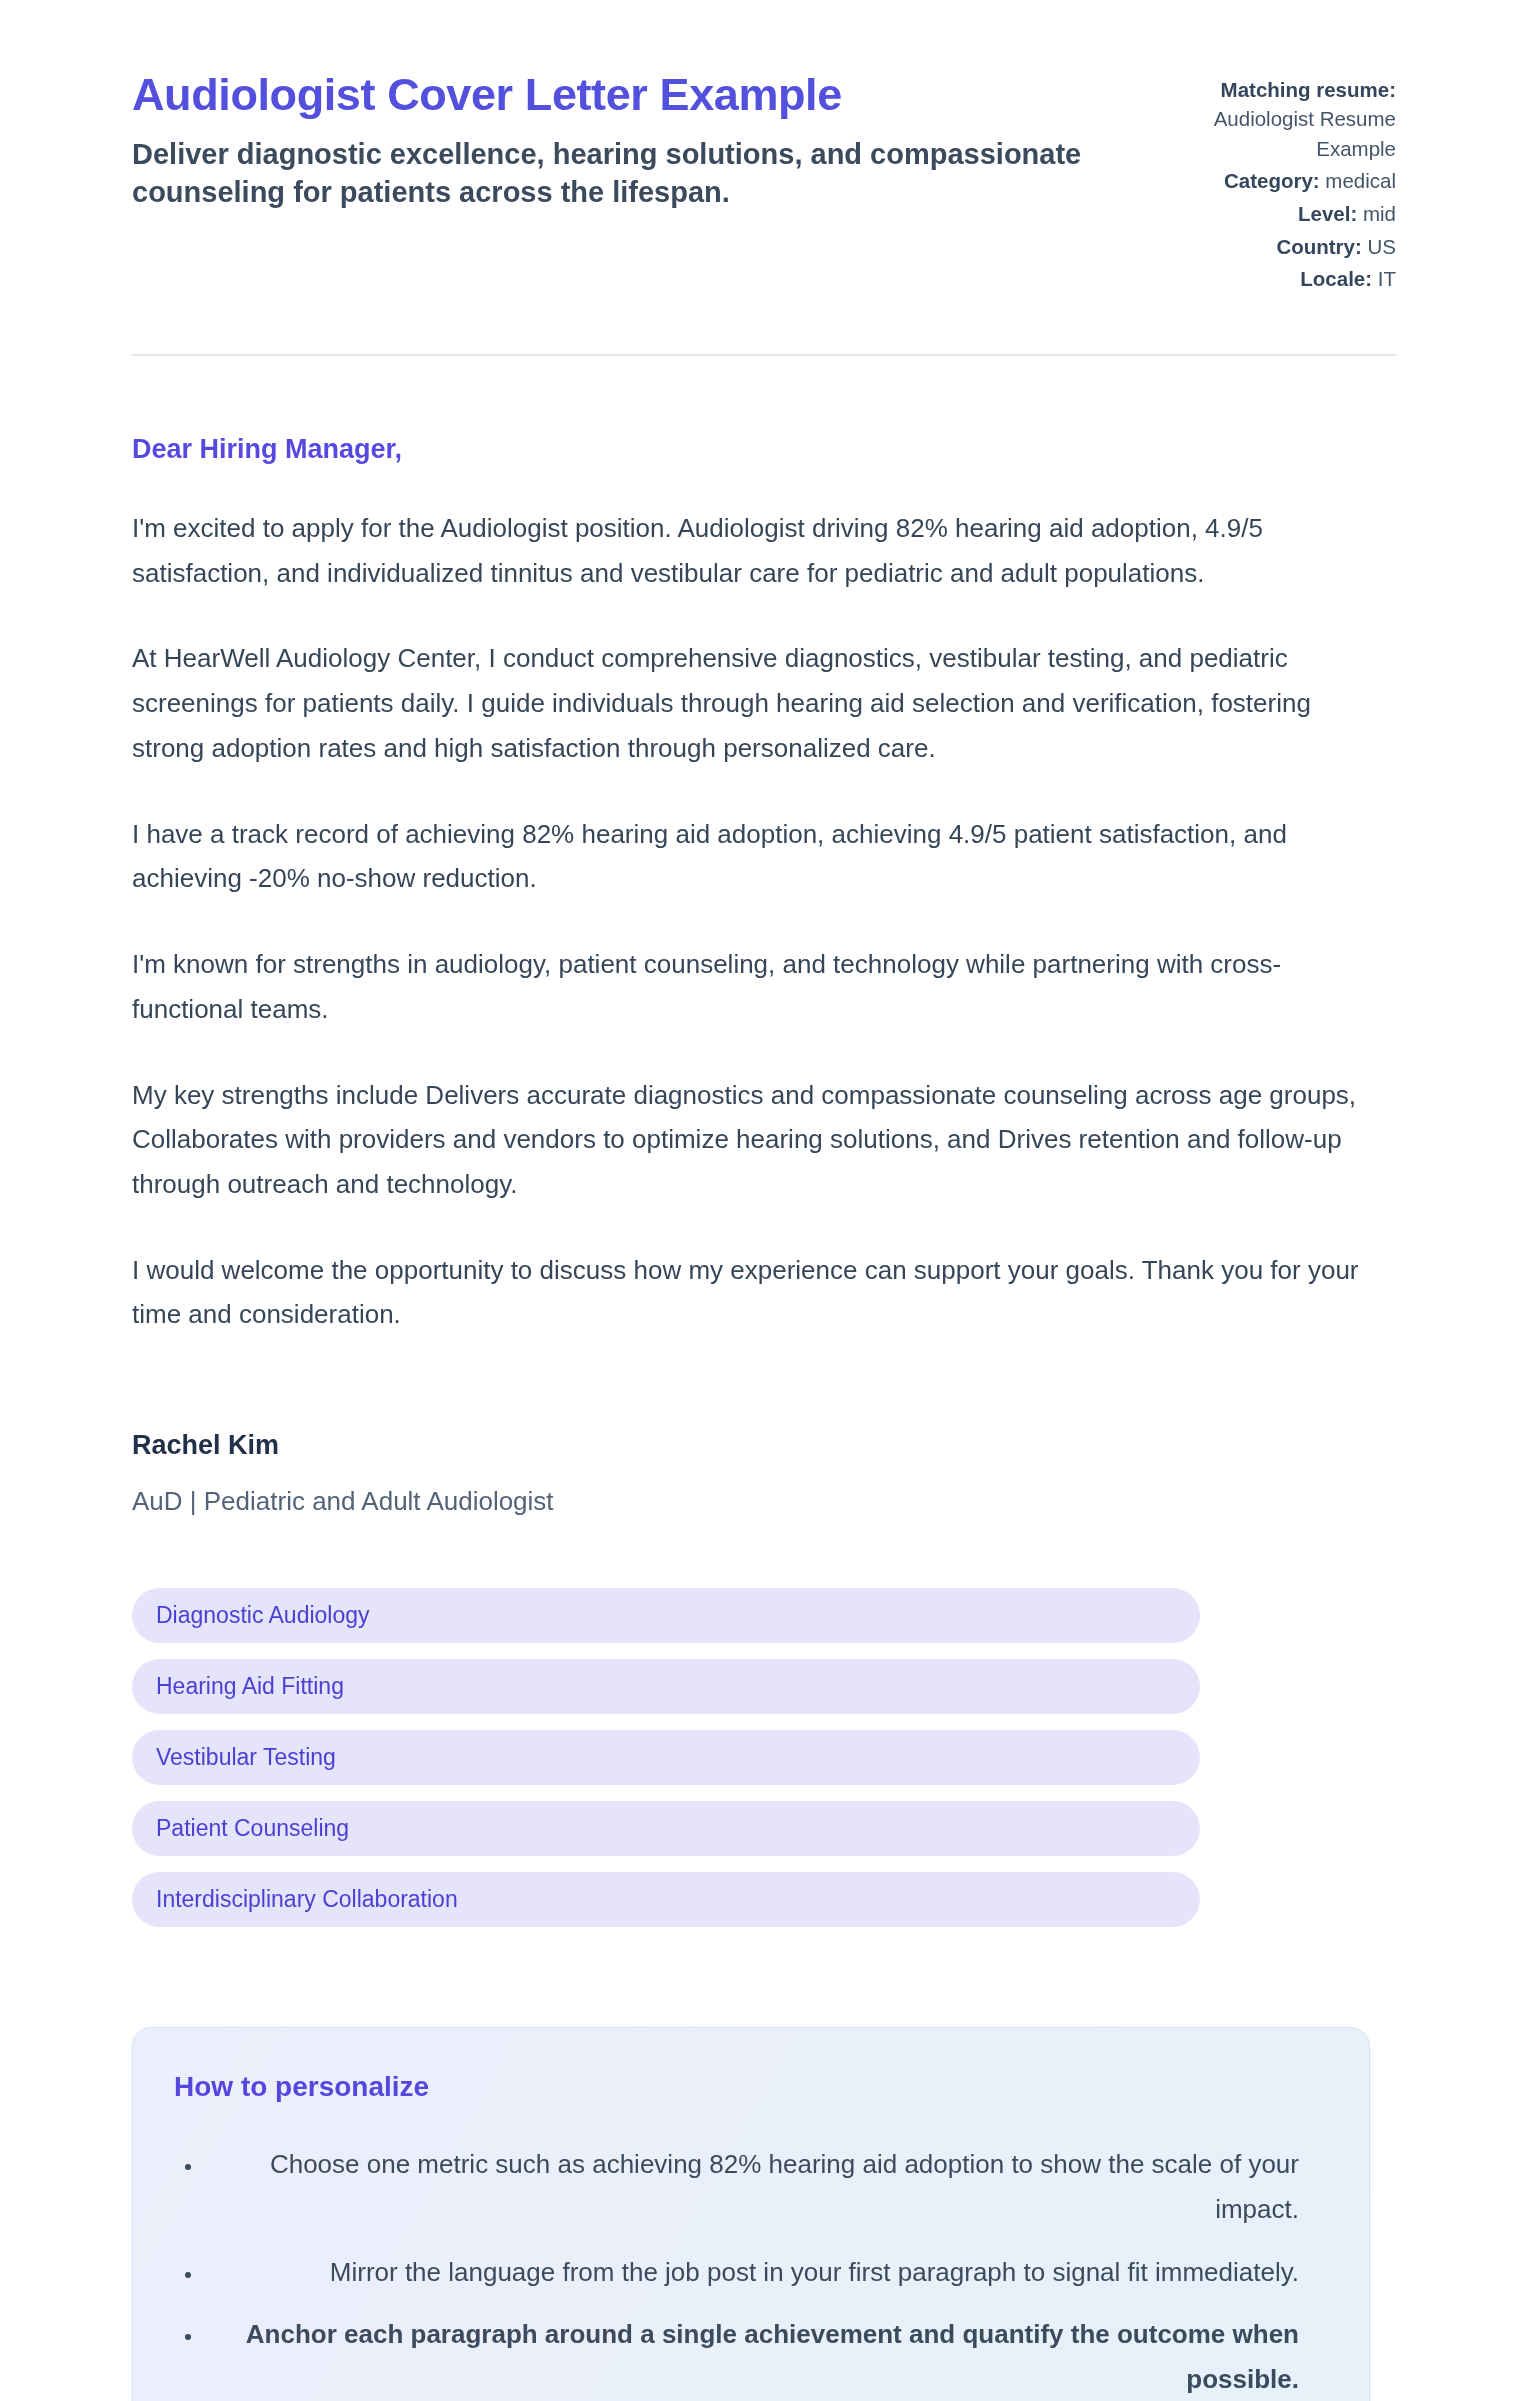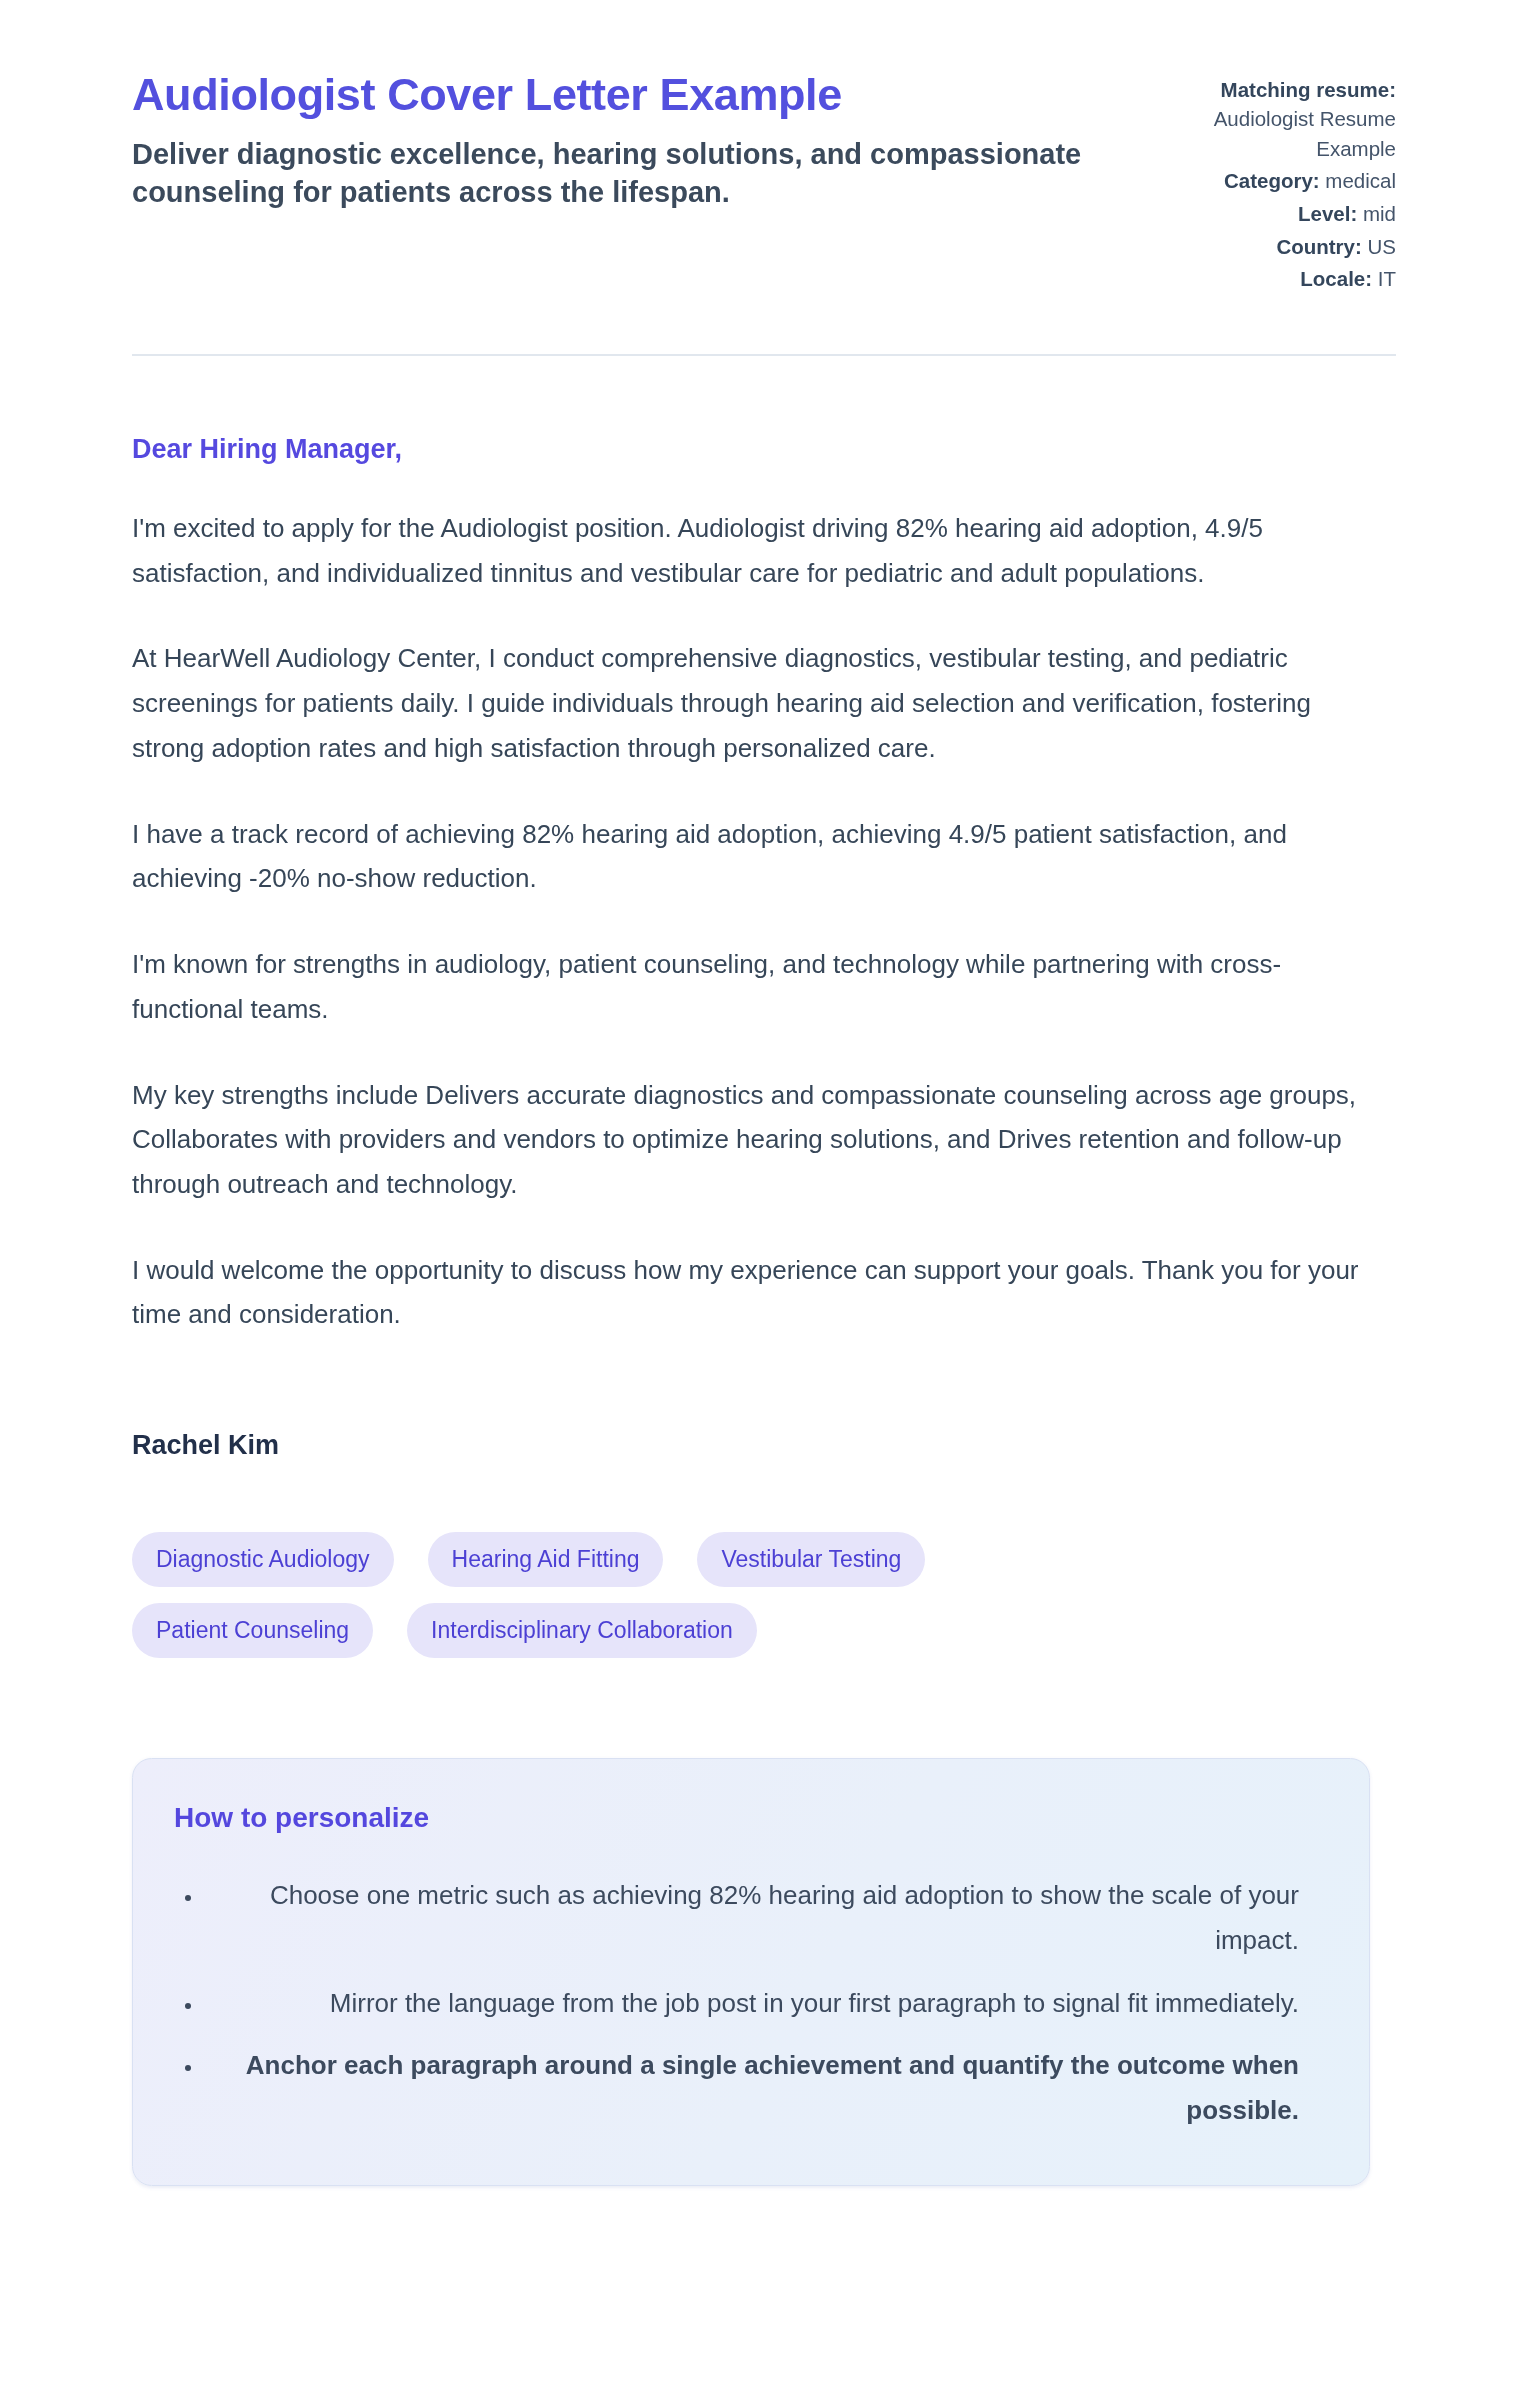--- a/index.html
+++ b/index.html
@@ -82,22 +82,23 @@
     margin-top: 25px;
     font-size: 26px;
     color: #546378;
   }
 
   
   .tags {
     margin-top: 71px;
     display: flex;
     flex-wrap: wrap;
-    gap: 16px 34px;
+    gap: 16px 4px;
     max-width: 1068px;
+    flex-direction: column;
   }
   .tag {
     background: #e6e4fa;
     color: #4c40d4;
     font-size: 23px;
     line-height: 1;
     padding: 16px 24px;
     border-radius: 889px;
     white-space: nowrap;
   }
@@ -174,20 +175,21 @@
     <div class="greeting">Dear Hiring Manager,</div>
     <p class="para">I'm excited to apply for the Audiologist position. Audiologist driving 82% hearing aid adoption, 4.9/5 satisfaction, and individualized tinnitus and vestibular care for pediatric and adult populations.</p>
     <p class="para">At HearWell Audiology Center, I conduct comprehensive diagnostics, vestibular testing, and pediatric screenings for patients daily. I guide individuals through hearing aid selection and verification, fostering strong adoption rates and high satisfaction through personalized care.</p>
     <p class="para">I have a track record of achieving 82% hearing aid adoption, achieving 4.9/5 patient satisfaction, and achieving -20% no-show reduction.</p>
     <p class="para">I'm known for strengths in audiology, patient counseling, and technology while partnering with cross-functional teams.</p>
     <p class="para">My key strengths include Delivers accurate diagnostics and compassionate counseling across age groups, Collaborates with providers and vendors to optimize hearing solutions, and Drives retention and follow-up through outreach and technology.</p>
     <p class="para">I would welcome the opportunity to discuss how my experience can support your goals. Thank you for your time and consideration.</p>
 
     <div class="signature">
       <div class="sig-name">Rachel Kim</div>
+      <div class="sig-title">AuD | Pediatric and Adult Audiologist</div>
     </div>
   </div>
 
   <div class="tags">
     <span class="tag">Diagnostic Audiology</span>
     <span class="tag">Hearing Aid Fitting</span>
     <span class="tag">Vestibular Testing</span>
     <span class="tag">Patient Counseling</span>
     <span class="tag">Interdisciplinary Collaboration</span>
   </div>

